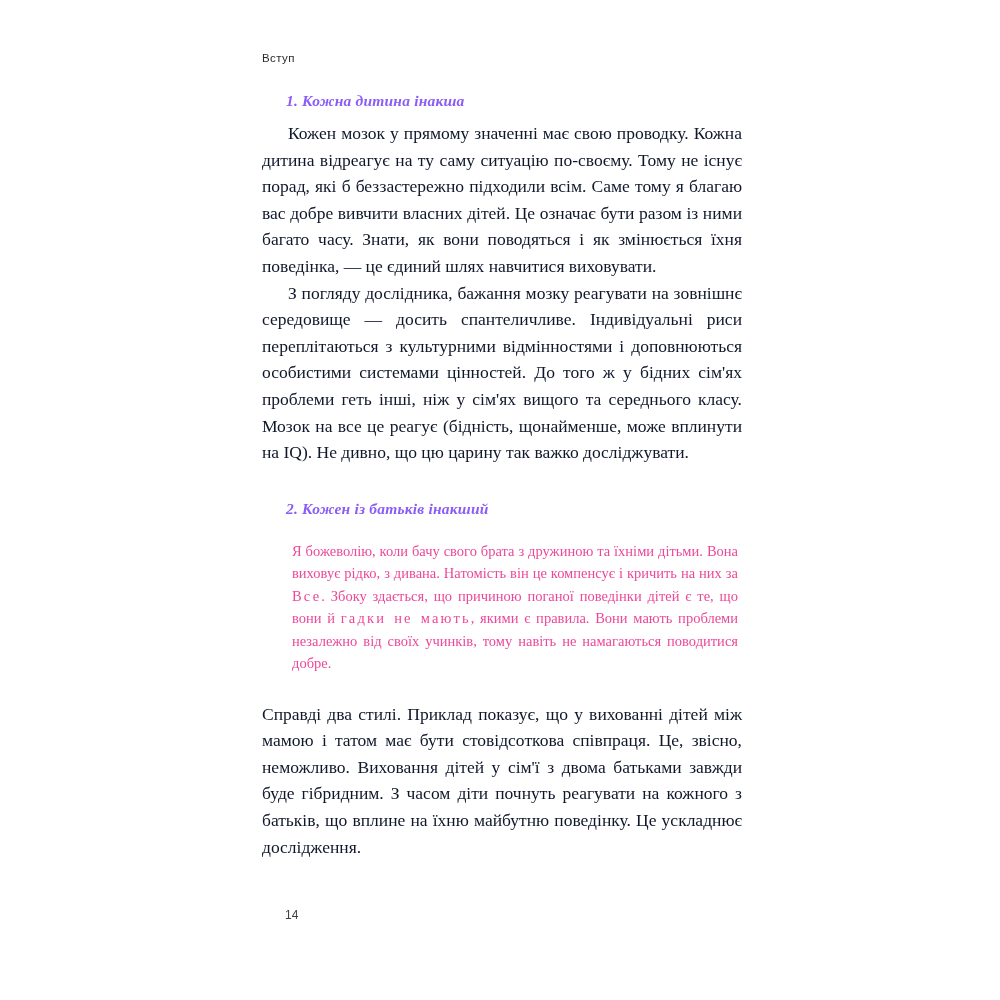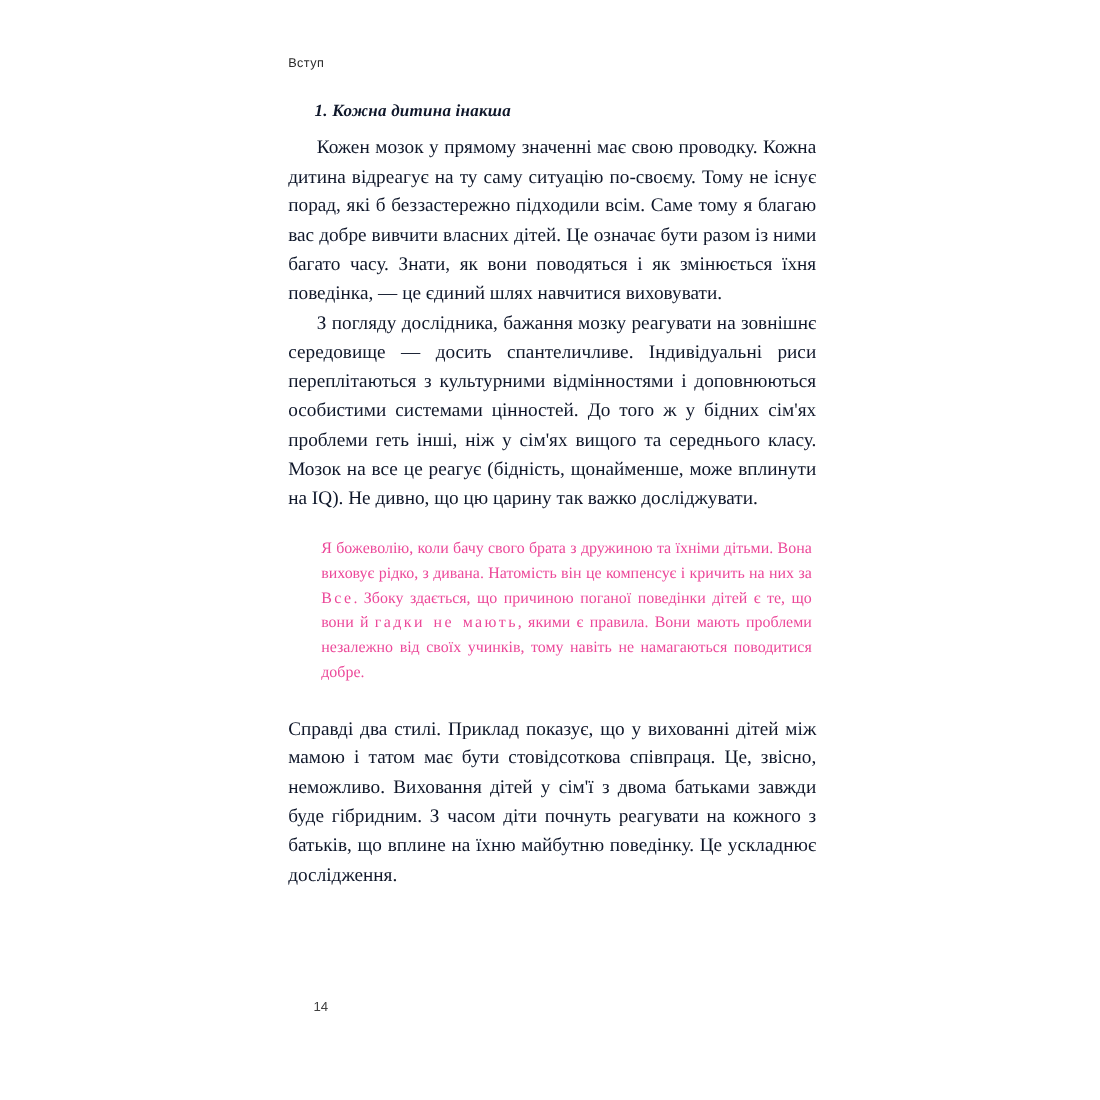--- a/index.html
+++ b/index.html
@@ -28,21 +28,21 @@
     font-size: 11.5px;
     color: #2b2b2b;
     letter-spacing: 0.4px;
     margin-bottom: 28px;
   }
   .section-heading {
     font-family: "Liberation Serif", serif;
     font-weight: bold;
     font-style: italic;
     font-size: 15.5px;
-    color: #0f172a;
+    color: #8b5cf6;
     margin: 0 0 10px 0;
     padding-left: 24px;
     letter-spacing: 0.2px;
   }
   .section-heading.second {
     margin-top: 34px;
   }
   p.body {
     font-size: 17.5px;
     line-height: 1.52;
@@ -89,20 +89,21 @@
   <div class="content">
 
     <div class="running-head">Вступ</div>
 
     <h2 class="section-heading">1. Кожна дитина інакша</h2>
 
     <p class="body indent">Кожен мозок у прямому значенні має свою проводку. Кожна дитина відреагує на ту саму ситуацію по-своєму. Тому не існує порад, які б беззастережно підходили всім. Саме тому я благаю вас добре вивчити власних дітей. Це означає бути разом із ними багато часу. Знати, як вони поводяться і як змінюється їхня поведінка, — це єдиний шлях навчитися виховувати.</p>
 
     <p class="body indent">З погляду дослідника, бажання мозку реагувати на зовнішнє середовище — досить спантеличливе. Індивідуальні риси переплітаються з культурними відмінностями і доповнюються особистими системами цінностей. До того ж у бідних сім'ях проблеми геть інші, ніж у сім'ях вищого та середнього класу. Мозок на все це реагує (бідність, щонайменше, може вплинути на IQ). Не дивно, що цю царину так важко досліджувати.</p>
 
+    <h2 class="section-heading second">2. Кожен із батьків інакший</h2>
 
 
     <blockquote class="quote">
       <p><span>Я божеволію, коли бачу свого брата з дружиною та їхніми дітьми. Вона виховує рідко, з дивана. Натомість він це компенсує і кричить на них за </span><span class="spaced">Все</span><span>. Збоку здається, що причиною поганої поведінки дітей є те, що вони й </span><span class="spaced">гадки не мають</span><span>, якими є правила. Вони мають проблеми незалежно від своїх учинків, тому навіть не намагаються поводитися добре.</span></p>
     </blockquote>
 
     <p class="body after-quote">Справді два стилі. Приклад показує, що у вихованні дітей між мамою і татом має бути стовідсоткова співпраця. Це, звісно, неможливо. Виховання дітей у сім'ї з двома батьками завжди буде гібридним. З часом діти почнуть реагувати на кожного з батьків, що вплине на їхню майбутню поведінку. Це ускладнює дослідження.</p>
 
   </div>
 

